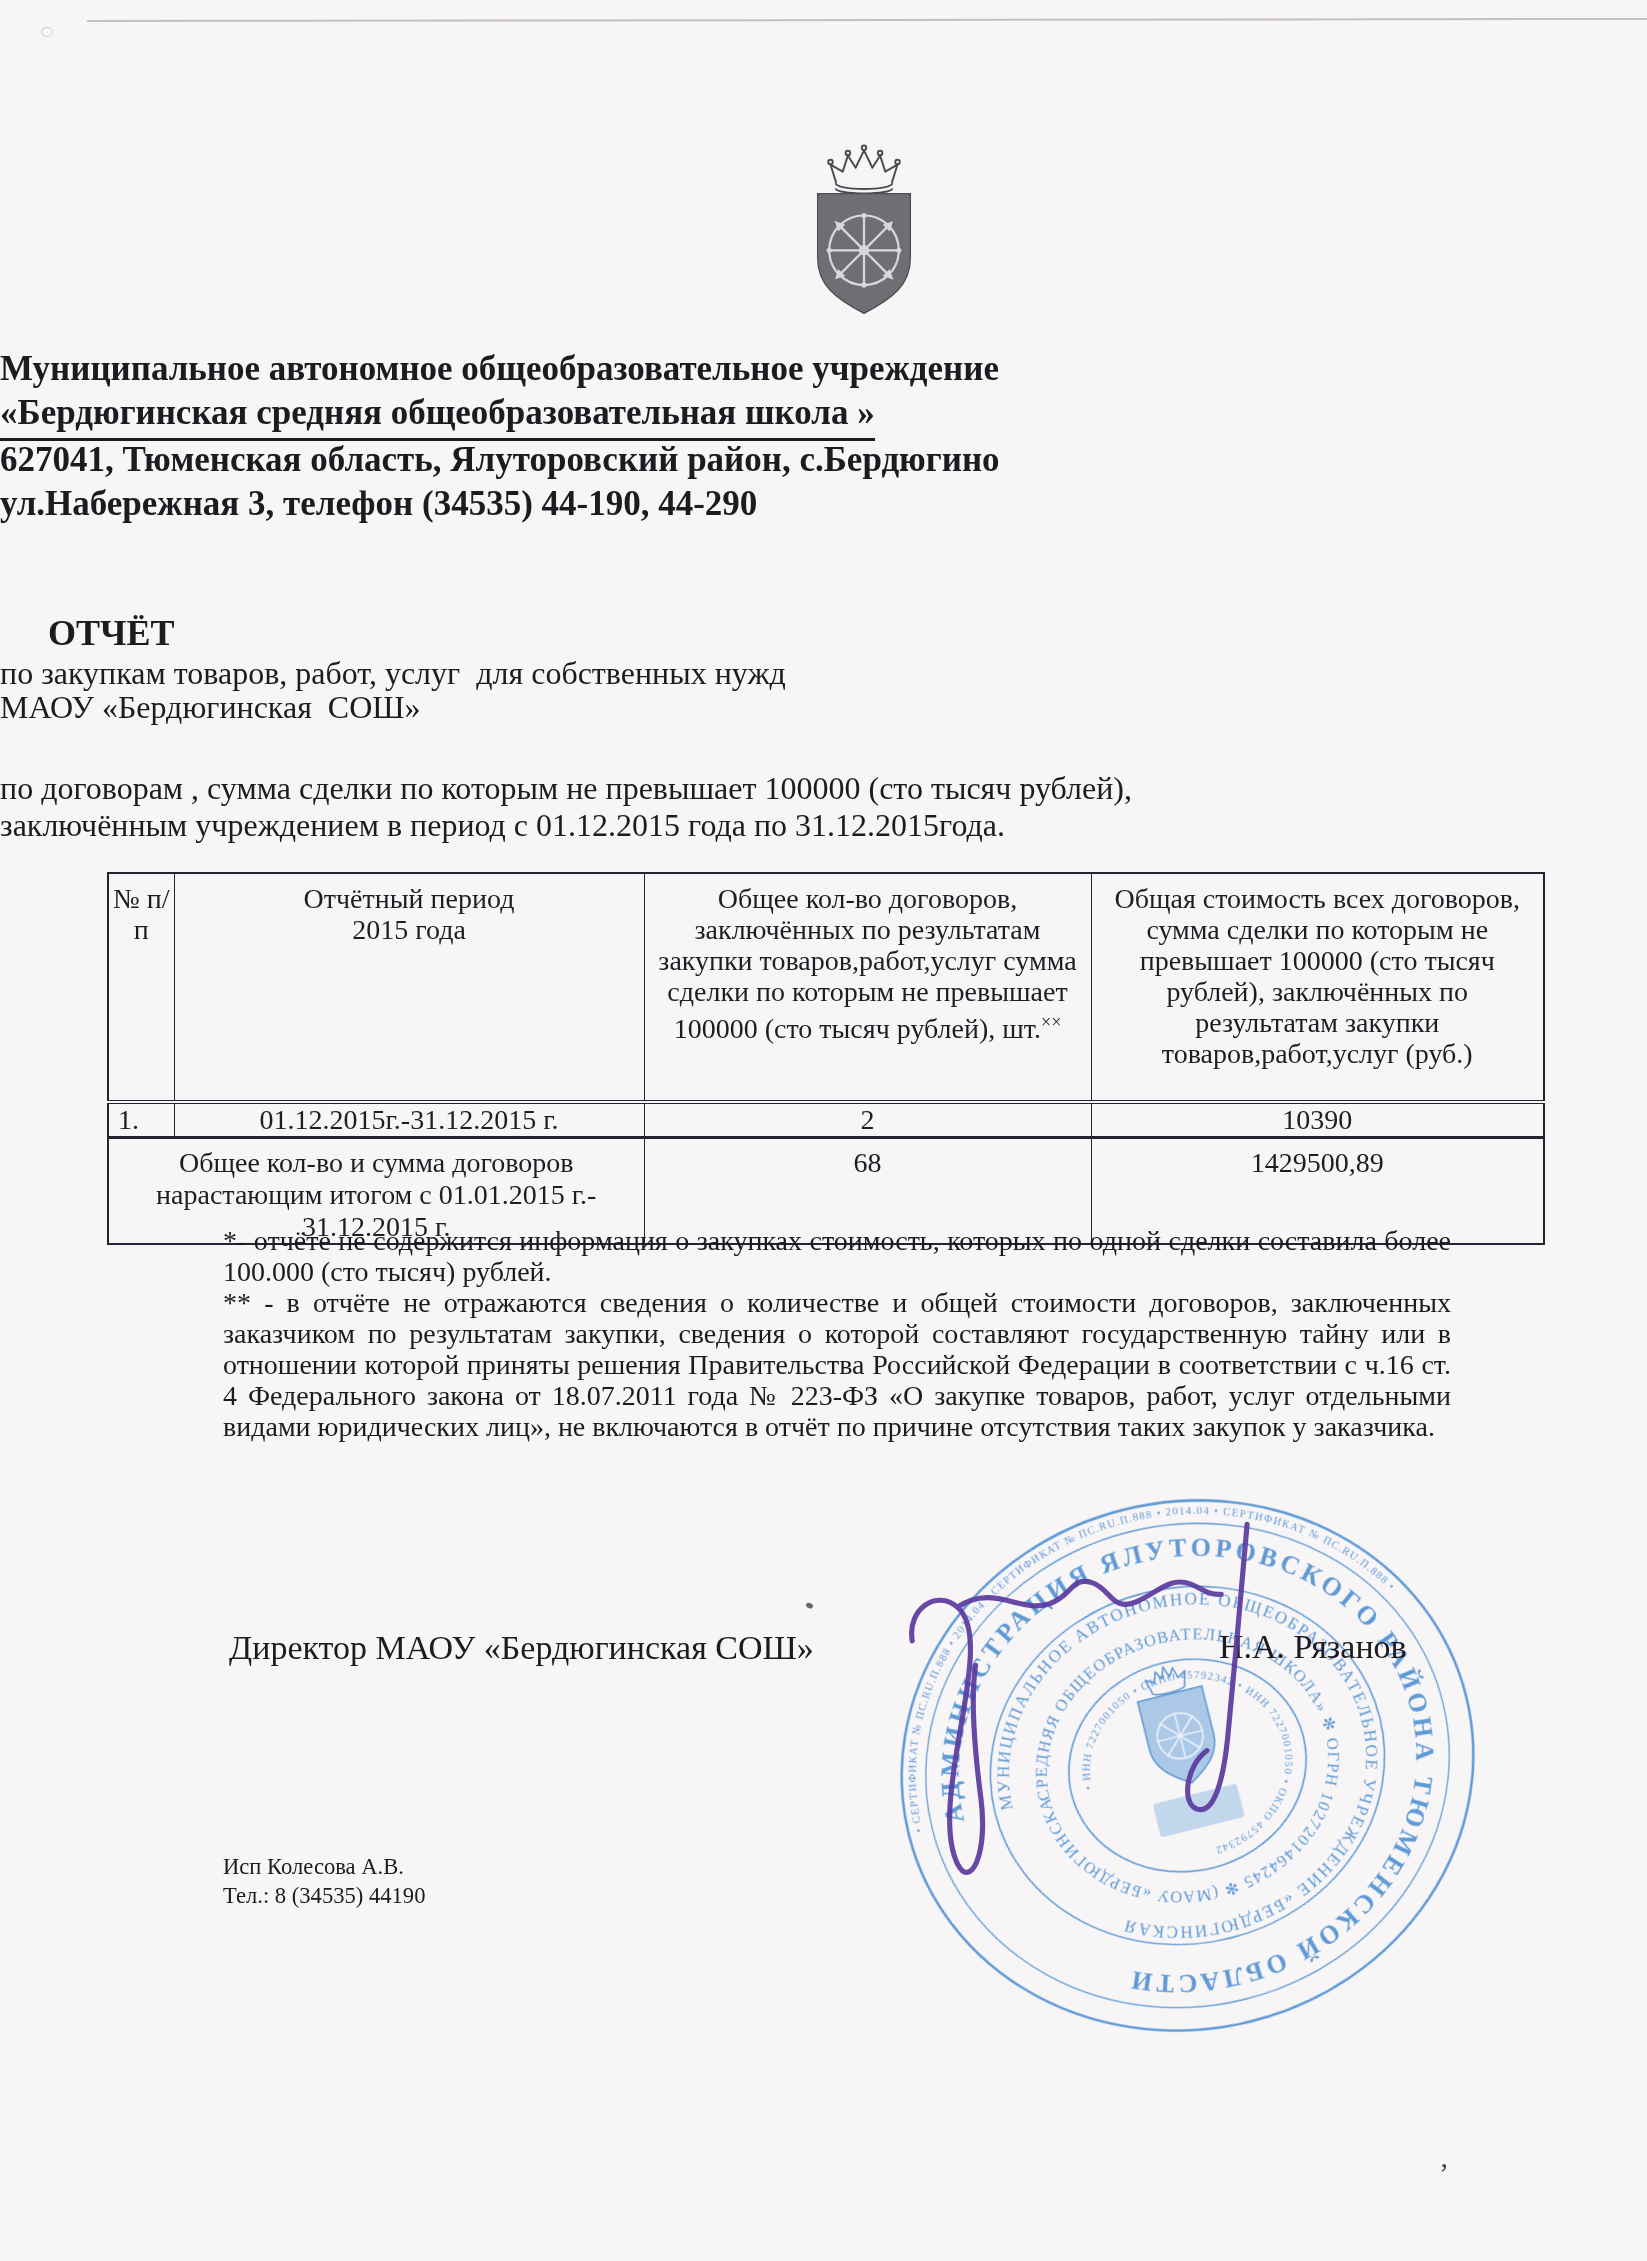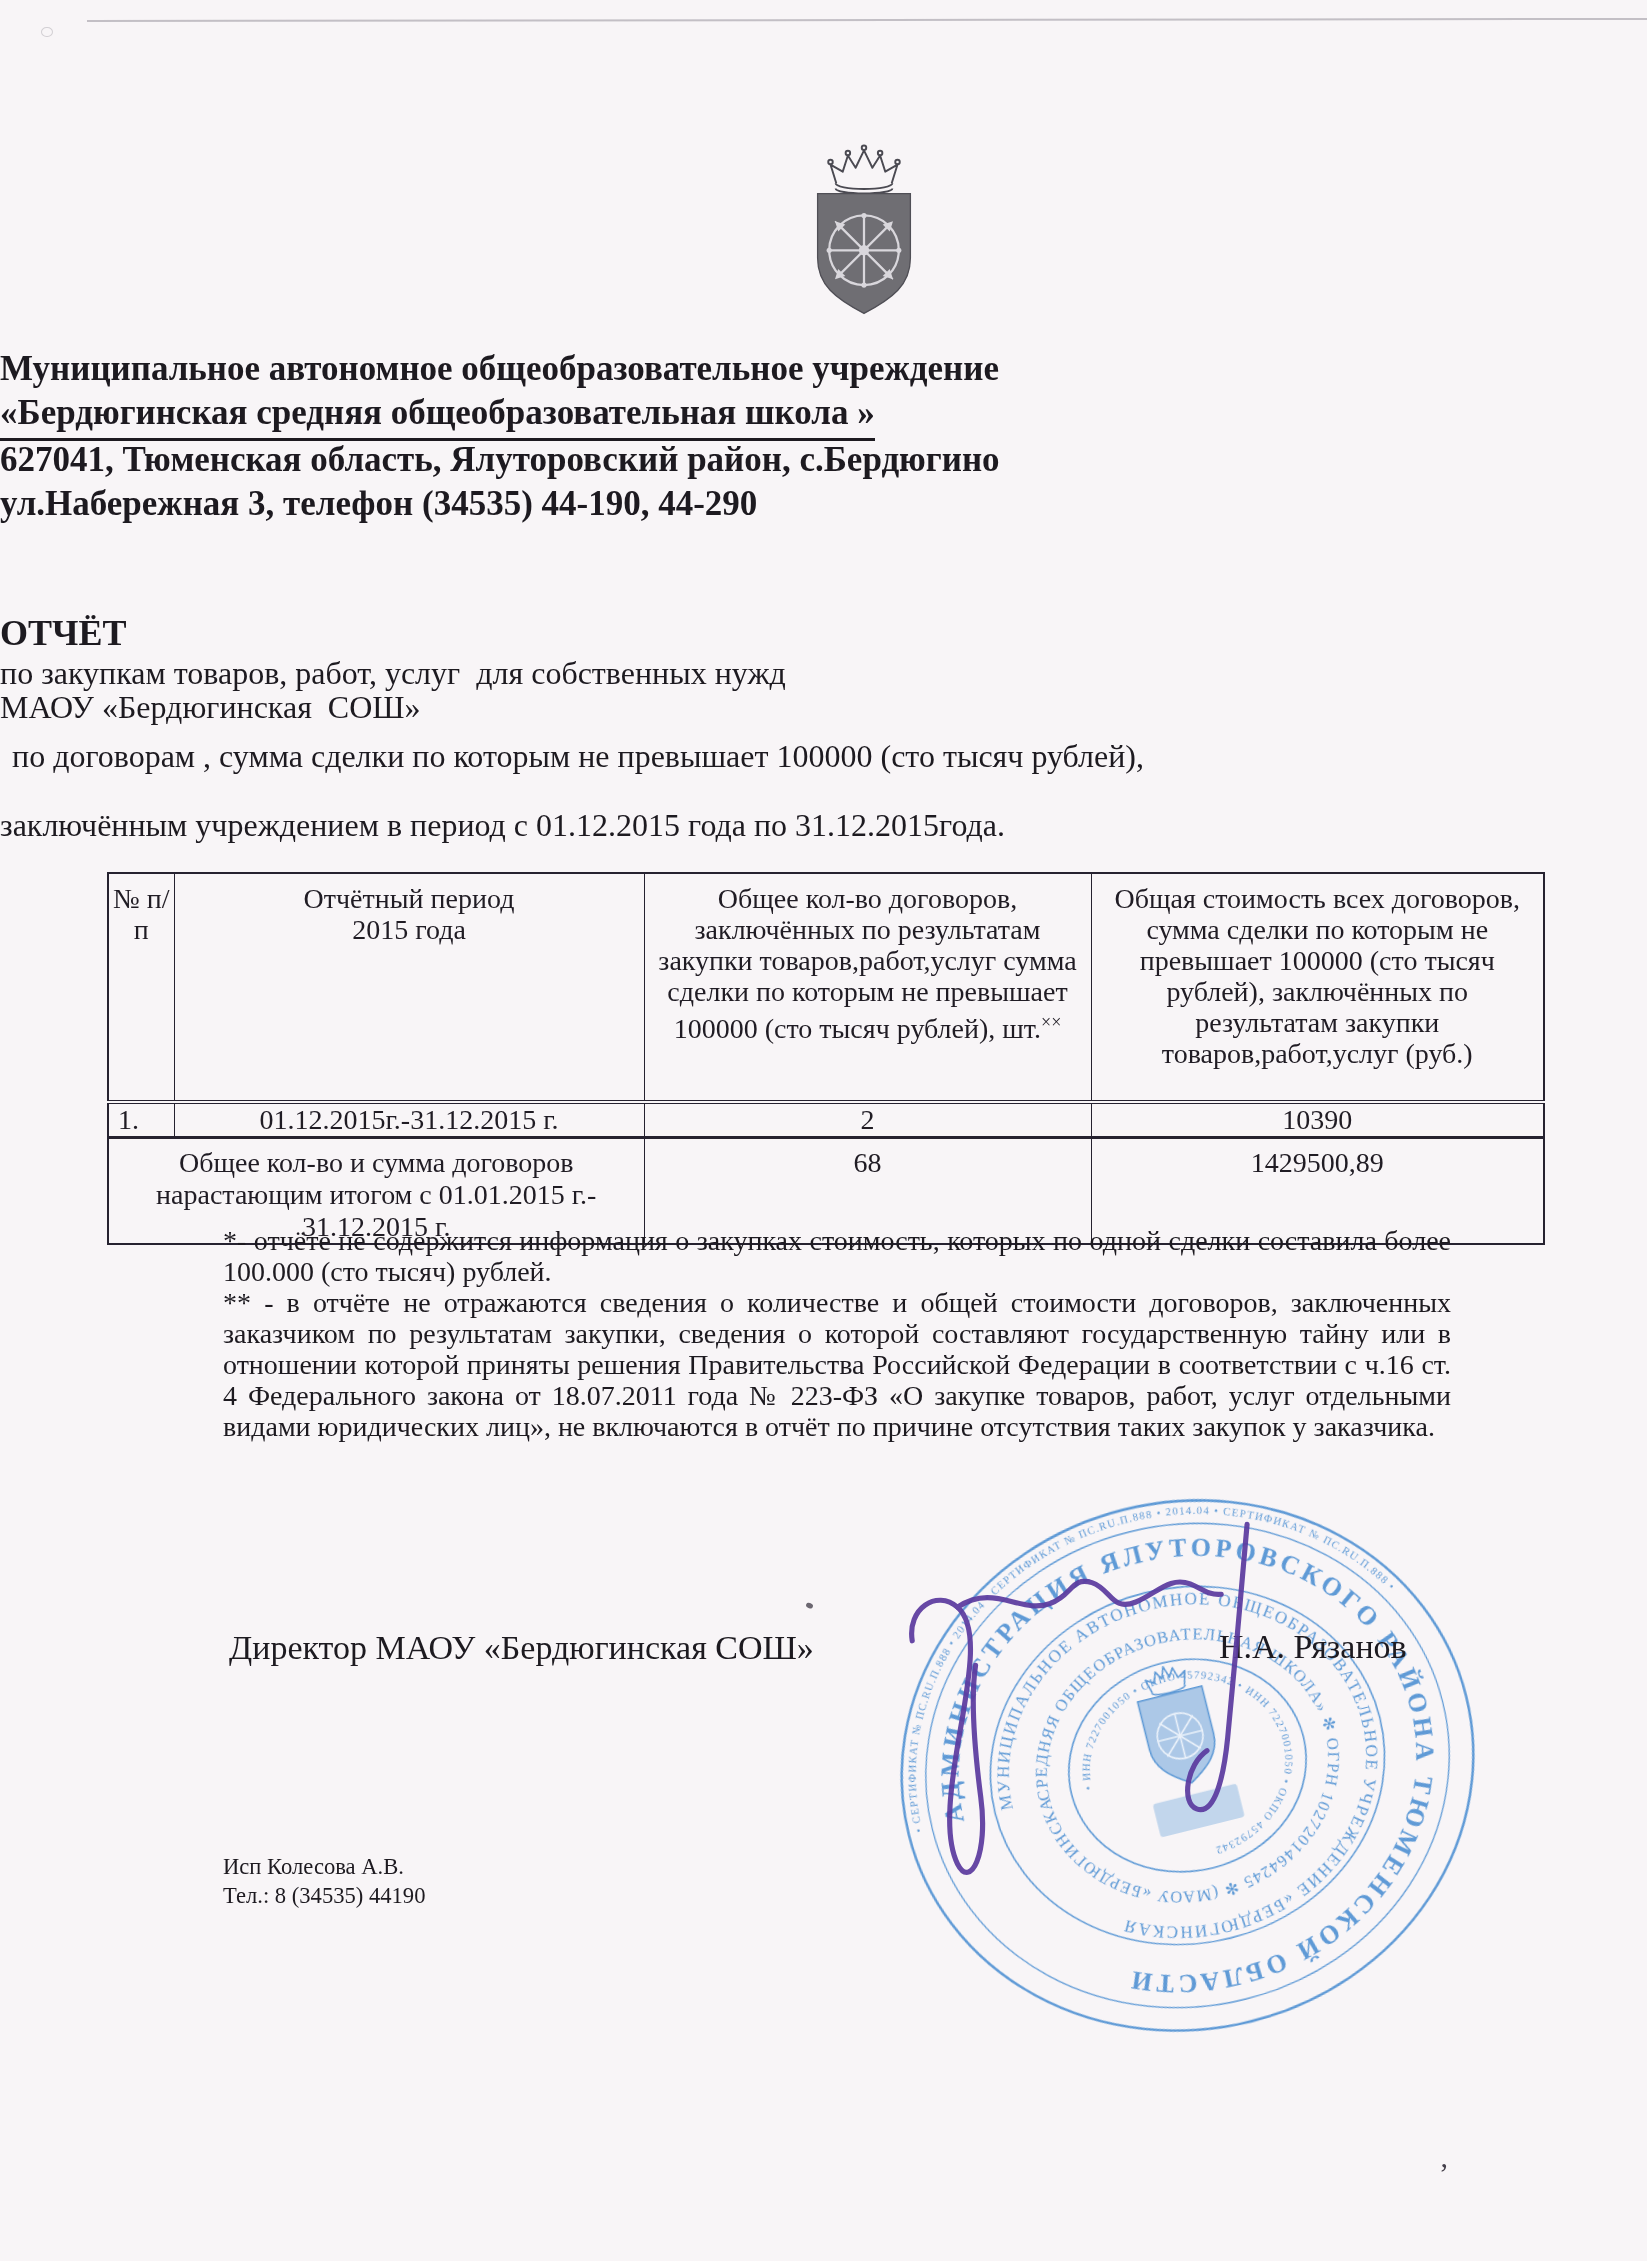--- a/index.html
+++ b/index.html
@@ -81,25 +81,25 @@
         <polygon points="130,213 114,208 125,197"></polygon>
       </g>
     </g>
   </svg>
 
   <div class="abs ctr org" style="top:347px;">Муниципальное автономное общеобразовательное учреждение</div>
   <div class="abs ctr org" style="top:391px;"><span class="ul">«Бердюгинская средняя общеобразовательная школа »</span></div>
   <div class="abs ctr org" style="top:438px;">627041, Тюменская область, Ялуторовский район, с.Бердюгино</div>
   <div class="abs ctr org" style="top:482px;">ул.Набережная 3, телефон (34535) 44-190, 44-290</div>
 
-  <div class="abs ctr title" style="top:612px;">ОТЧЁТ</div>
+  <div class="abs ctr title" style="top:612px;padding-left:48px;">ОТЧЁТ</div>
   <div class="abs ctr sub" style="top:656px;">по закупкам товаров, работ, услуг  для собственных нужд</div>
   <div class="abs ctr sub" style="top:690px;">МАОУ «Бердюгинская  СОШ»</div>
 
-  <div class="abs ctr intro" style="top:738px;padding-left:12px;">по договорам , сумма сделки по которым не превышает 100000 (сто тысяч рублей),</div>
+  <div class="abs ctr intro" style="top:770px;">по договорам , сумма сделки по которым не превышает 100000 (сто тысяч рублей),</div>
   <div class="abs ctr intro" style="top:807px;">заключённым учреждением в период с 01.12.2015 года по 31.12.2015года.</div>
 
   <table class="doc">
     <colgroup>
         <col style="width:66px">
         <col style="width:470px">
         <col style="width:447px">
         <col style="width:453px">
       </colgroup>
     <tbody>

